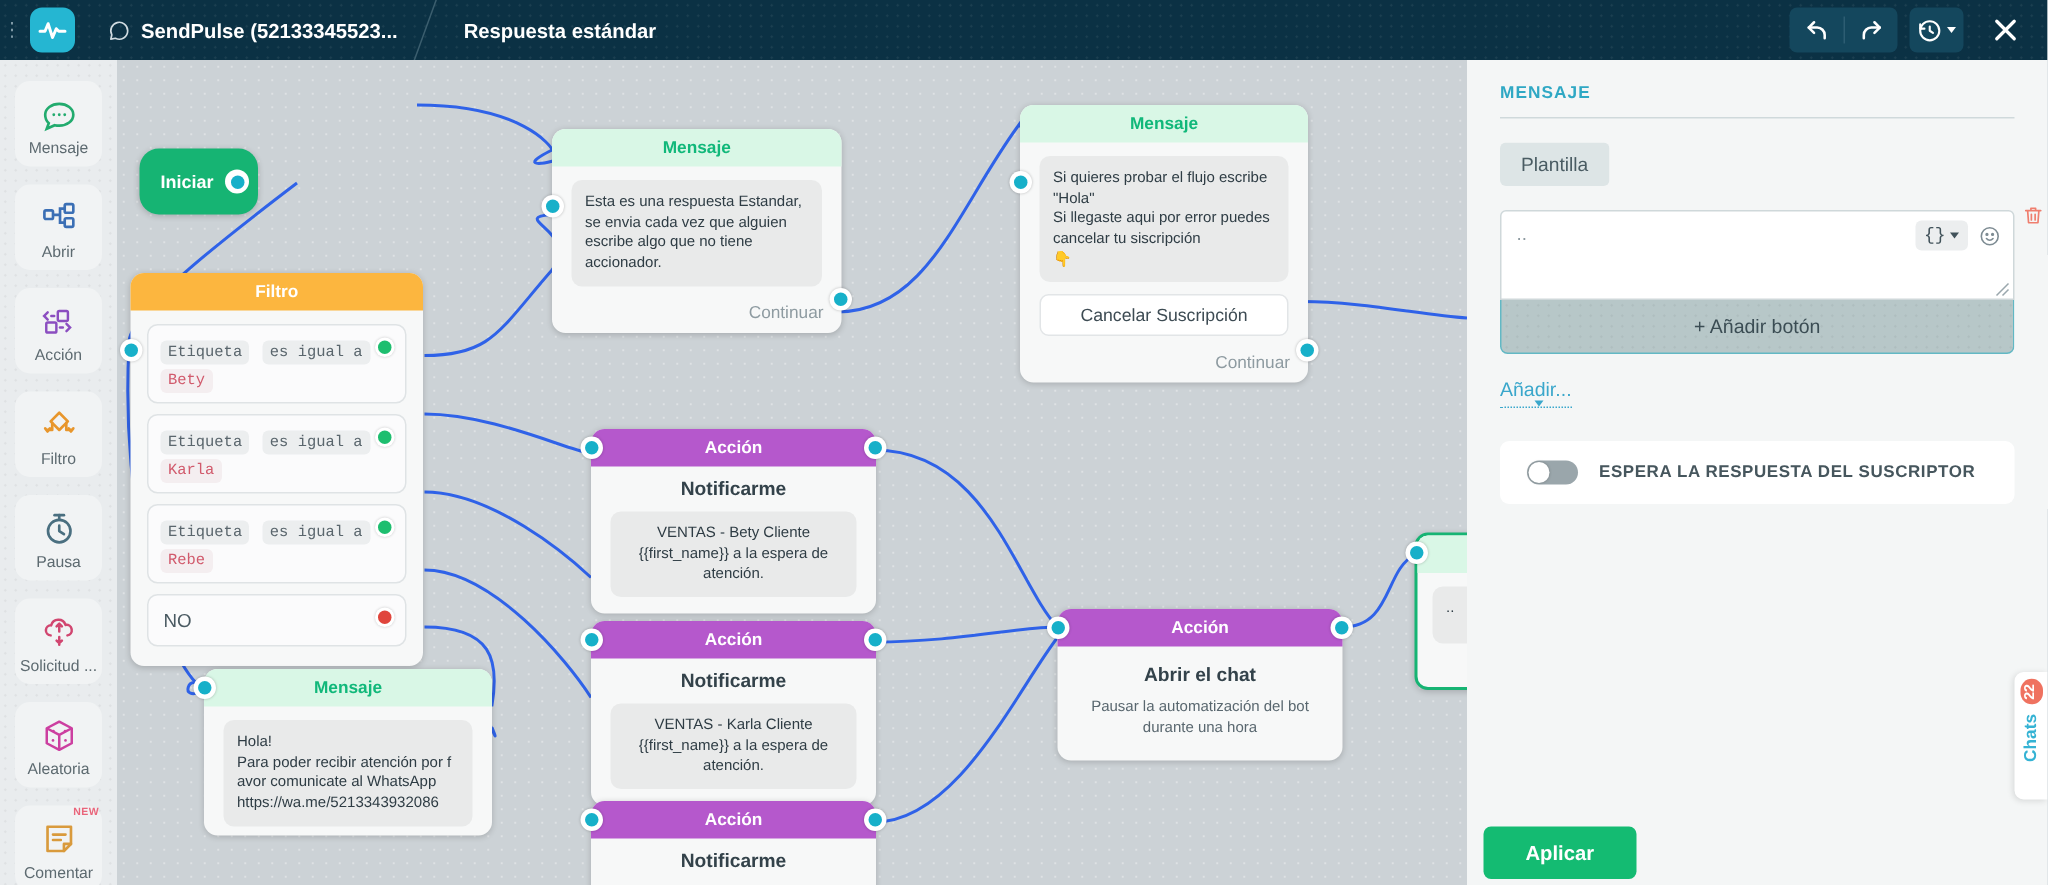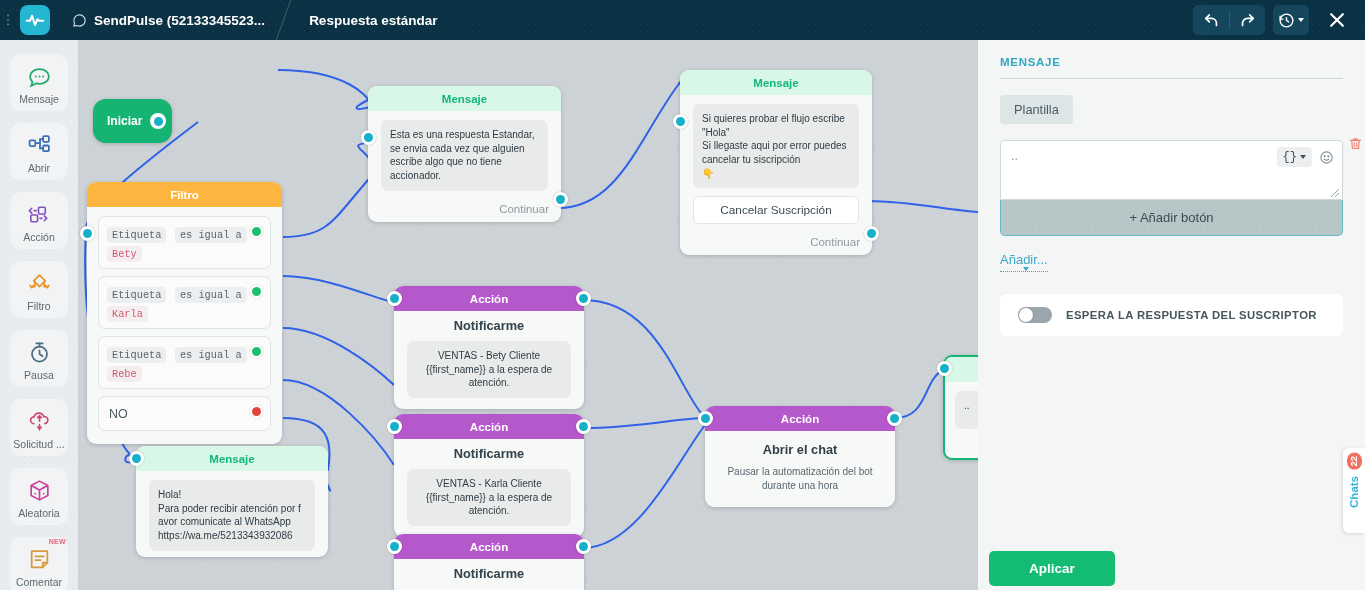--- a/index.html
+++ b/index.html
@@ -152,21 +152,21 @@
     background-size: 7px 7px;
   }
   #anadir { margin-top: 16px; font-size: 13px; color: #3aa7cb; cursor: pointer; display: inline-flex; align-items: center; border-bottom: 1px dotted #3aa7cb; flex-direction: column; }
   #anadir .caret { border-top-color: #3aa7cb; margin-left: 5px; }
   #wait-card { margin-top: 22px; background: #fff; border-radius: 6px; height: 42px; display: flex; align-items: center; padding: 0 18px; }
   .toggle { width: 34px; height: 16px; border-radius: 9px; background: #9aa6ab; position: relative; margin-right: 14px; cursor: pointer; flex: none; }
   .toggle::after { content: ""; position: absolute; left: 1px; top: 1px; width: 14px; height: 14px; border-radius: 50%; background: #fff; box-shadow: 0 0 2px rgba(0,0,0,.25); }
   #wait-label { font-size: 11.3px; font-weight: bold; color: #46565d; letter-spacing: .4px; }
   #apply-btn {
     position: absolute; left: 989px; top: 551px; background: #14bb72; color: #fff;
-    font-size: 13.5px; font-weight: bold; border-radius: 5px; padding: 10px 40px; cursor: pointer;
+    font-size: 13.5px; font-weight: bold; border-radius: 5px; padding: 10px 28px; cursor: pointer;
   }
   #trash { position: absolute; left: 1348px; top: 135px; cursor: pointer; }
   #trash svg { width: 15px; height: 17px; }
 
   
   #chats-tab {
     position: absolute; right: 0; top: 448px; width: 22px; height: 85px;
     background: #fff; border-radius: 6px 0 0 6px; box-shadow: -1px 1px 4px rgba(0,0,0,.12);
     display: flex; flex-direction: column; align-items: center; justify-content: flex-start;
     padding-top: 5px; cursor: pointer;

